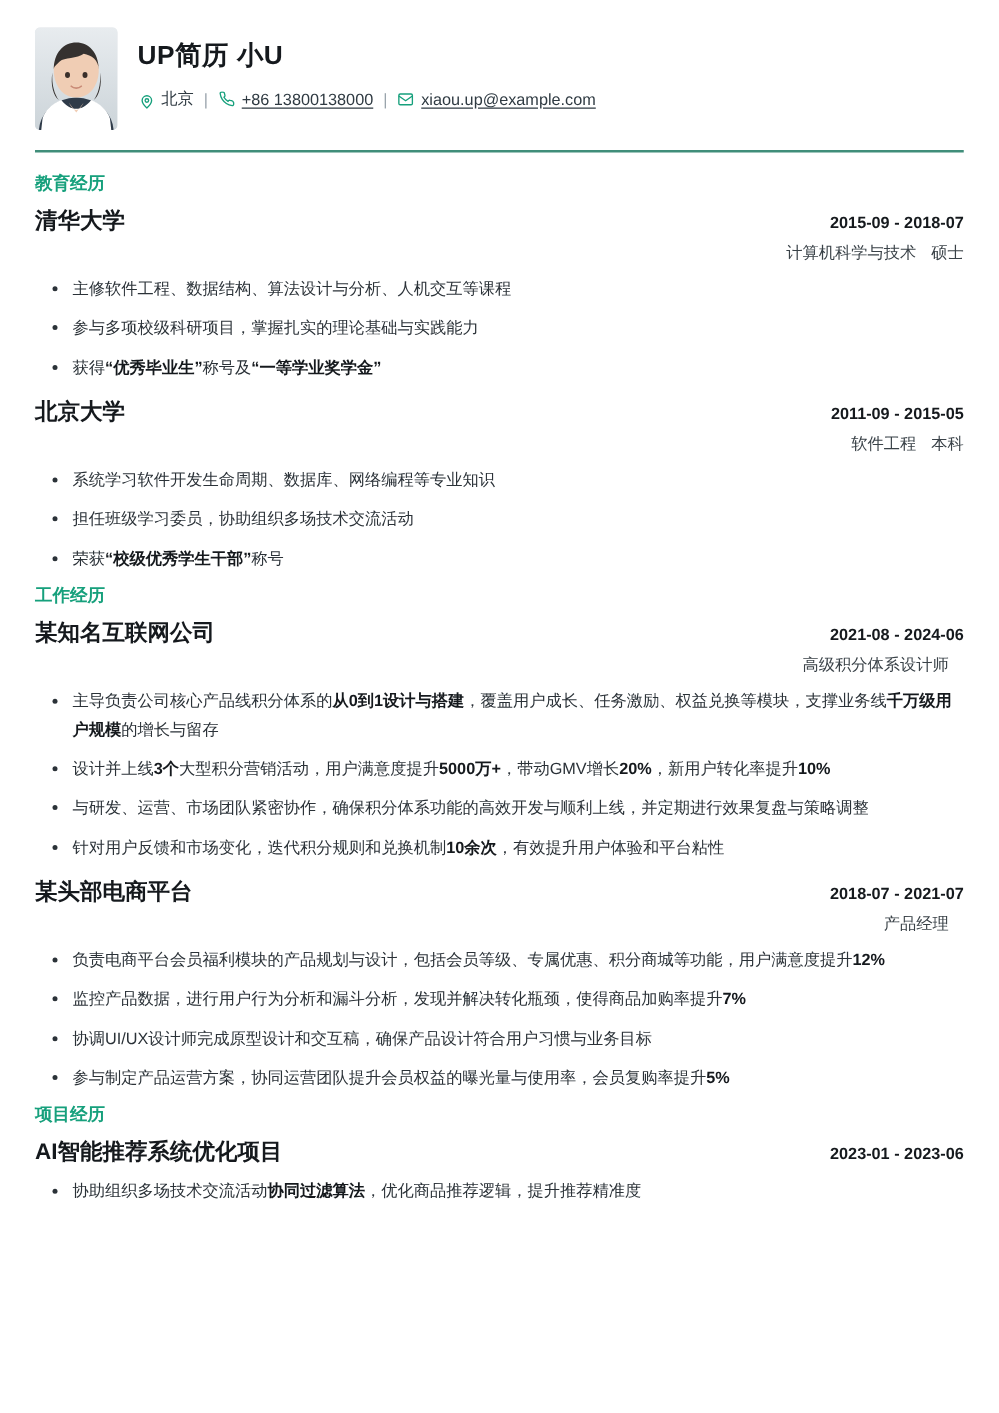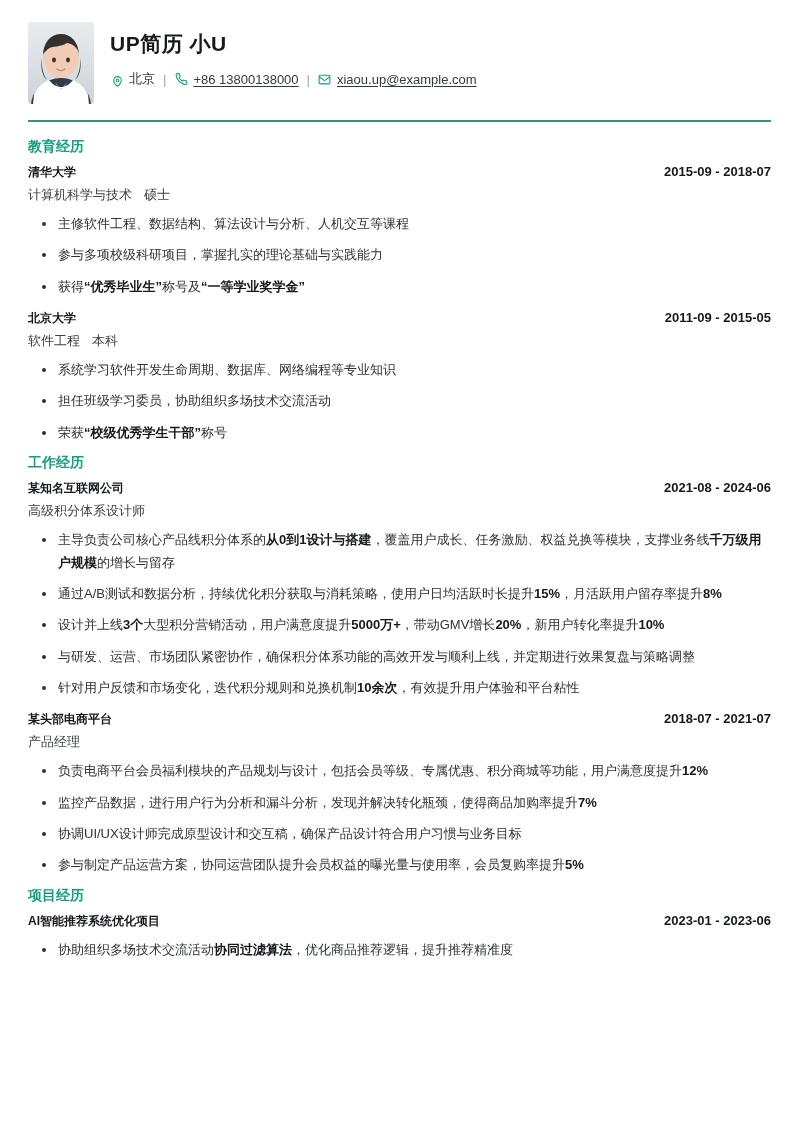--- a/index.html
+++ b/index.html
@@ -100,34 +100,34 @@
   .section-title.tight { margin-top: 10px; }
 
   .entry { margin-bottom: 4px; }
   .entry-head {
     display: flex;
     justify-content: space-between;
     align-items: baseline;
     gap: 12px;
   }
   .entry-org {
-    font-size: 12px;
+    font-size: 18px;
     font-weight: bold;
     color: #15191d;
   }
   .entry-date {
     font-size: 13px;
     font-weight: bold;
     color: #15191d;
     white-space: nowrap;
     margin-left: 11px;
   }
   .entry-sub {
     display: flex;
-    justify-content: flex-start;
+    justify-content: flex-end;
     align-items: baseline;
     gap: 12px;
     margin-top: 5px;
   }
   .entry-role {
     font-size: 13px;
     color: #3a4248;
   }
   .entry-degree {
     font-size: 13px;
@@ -276,21 +276,20 @@
       <div class="entry-head">
         <span class="entry-org">某知名互联网公司</span>
         <span class="entry-date">2021-08 - 2024-06</span>
       </div>
       <div class="entry-sub">
         <span class="entry-role">高级积分体系设计师</span>
         <span class="entry-degree"></span>
       </div>
       <ul class="bullets">
           <li><span>主导负责公司核心产品线积分体系的</span><b>从0到1设计与搭建</b><span>，覆盖用户成长、任务激励、权益兑换等模块，支撑业务线</span><b>千万级用户规模</b><span>的增长与留存</span></li>
-          <li><span>通过A/B测试和数据分析，持续优化积分获取与消耗策略，使用户日均活跃时长提升</span><b>15%</b><span>，月活跃用户留存率提升</span><b>8%</b></li>
           <li><span>设计并上线</span><b>3个</b><span>大型积分营销活动，用户满意度提升</span><b>5000万+</b><span>，带动GMV增长</span><b>20%</b><span>，新用户转化率提升</span><b>10%</b></li>
           <li><span>与研发、运营、市场团队紧密协作，确保积分体系功能的高效开发与顺利上线，并定期进行效果复盘与策略调整</span></li>
           <li><span>针对用户反馈和市场变化，迭代积分规则和兑换机制</span><b>10余次</b><span>，有效提升用户体验和平台粘性</span></li>
         </ul>
     </div>
 
     <div class="entry">
       <div class="entry-head">
         <span class="entry-org">某头部电商平台</span>
         <span class="entry-date">2018-07 - 2021-07</span>

